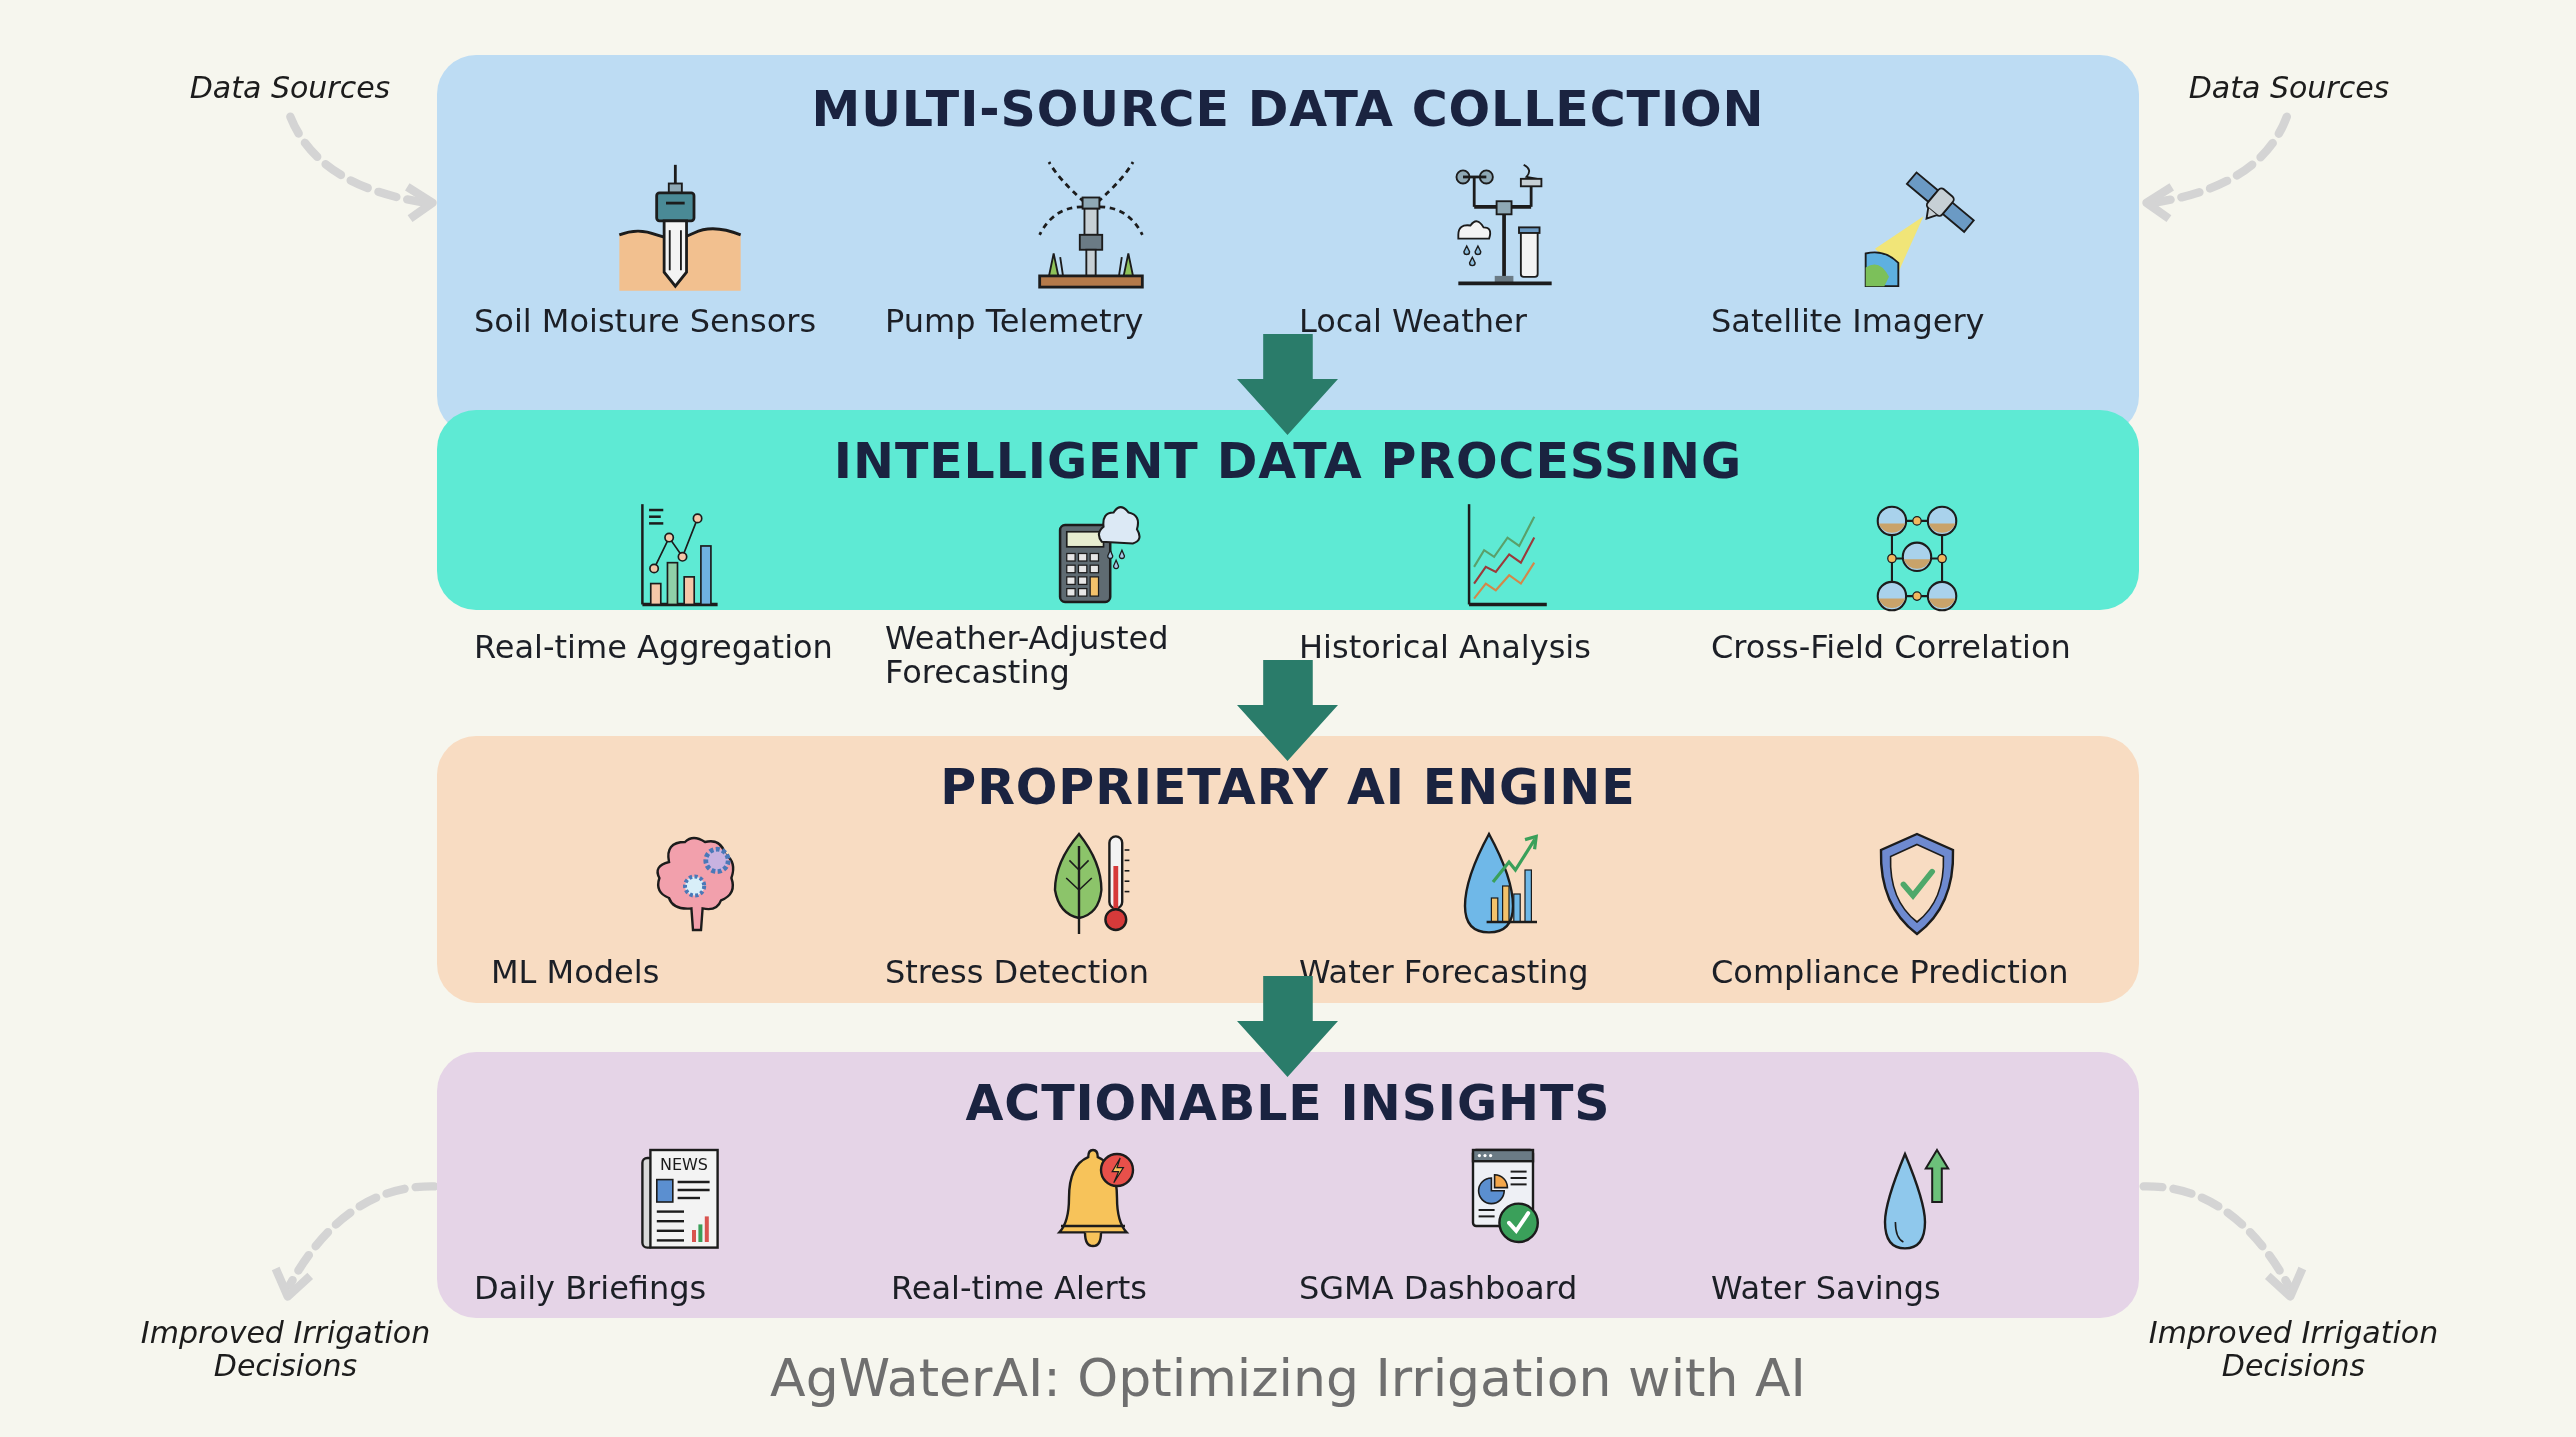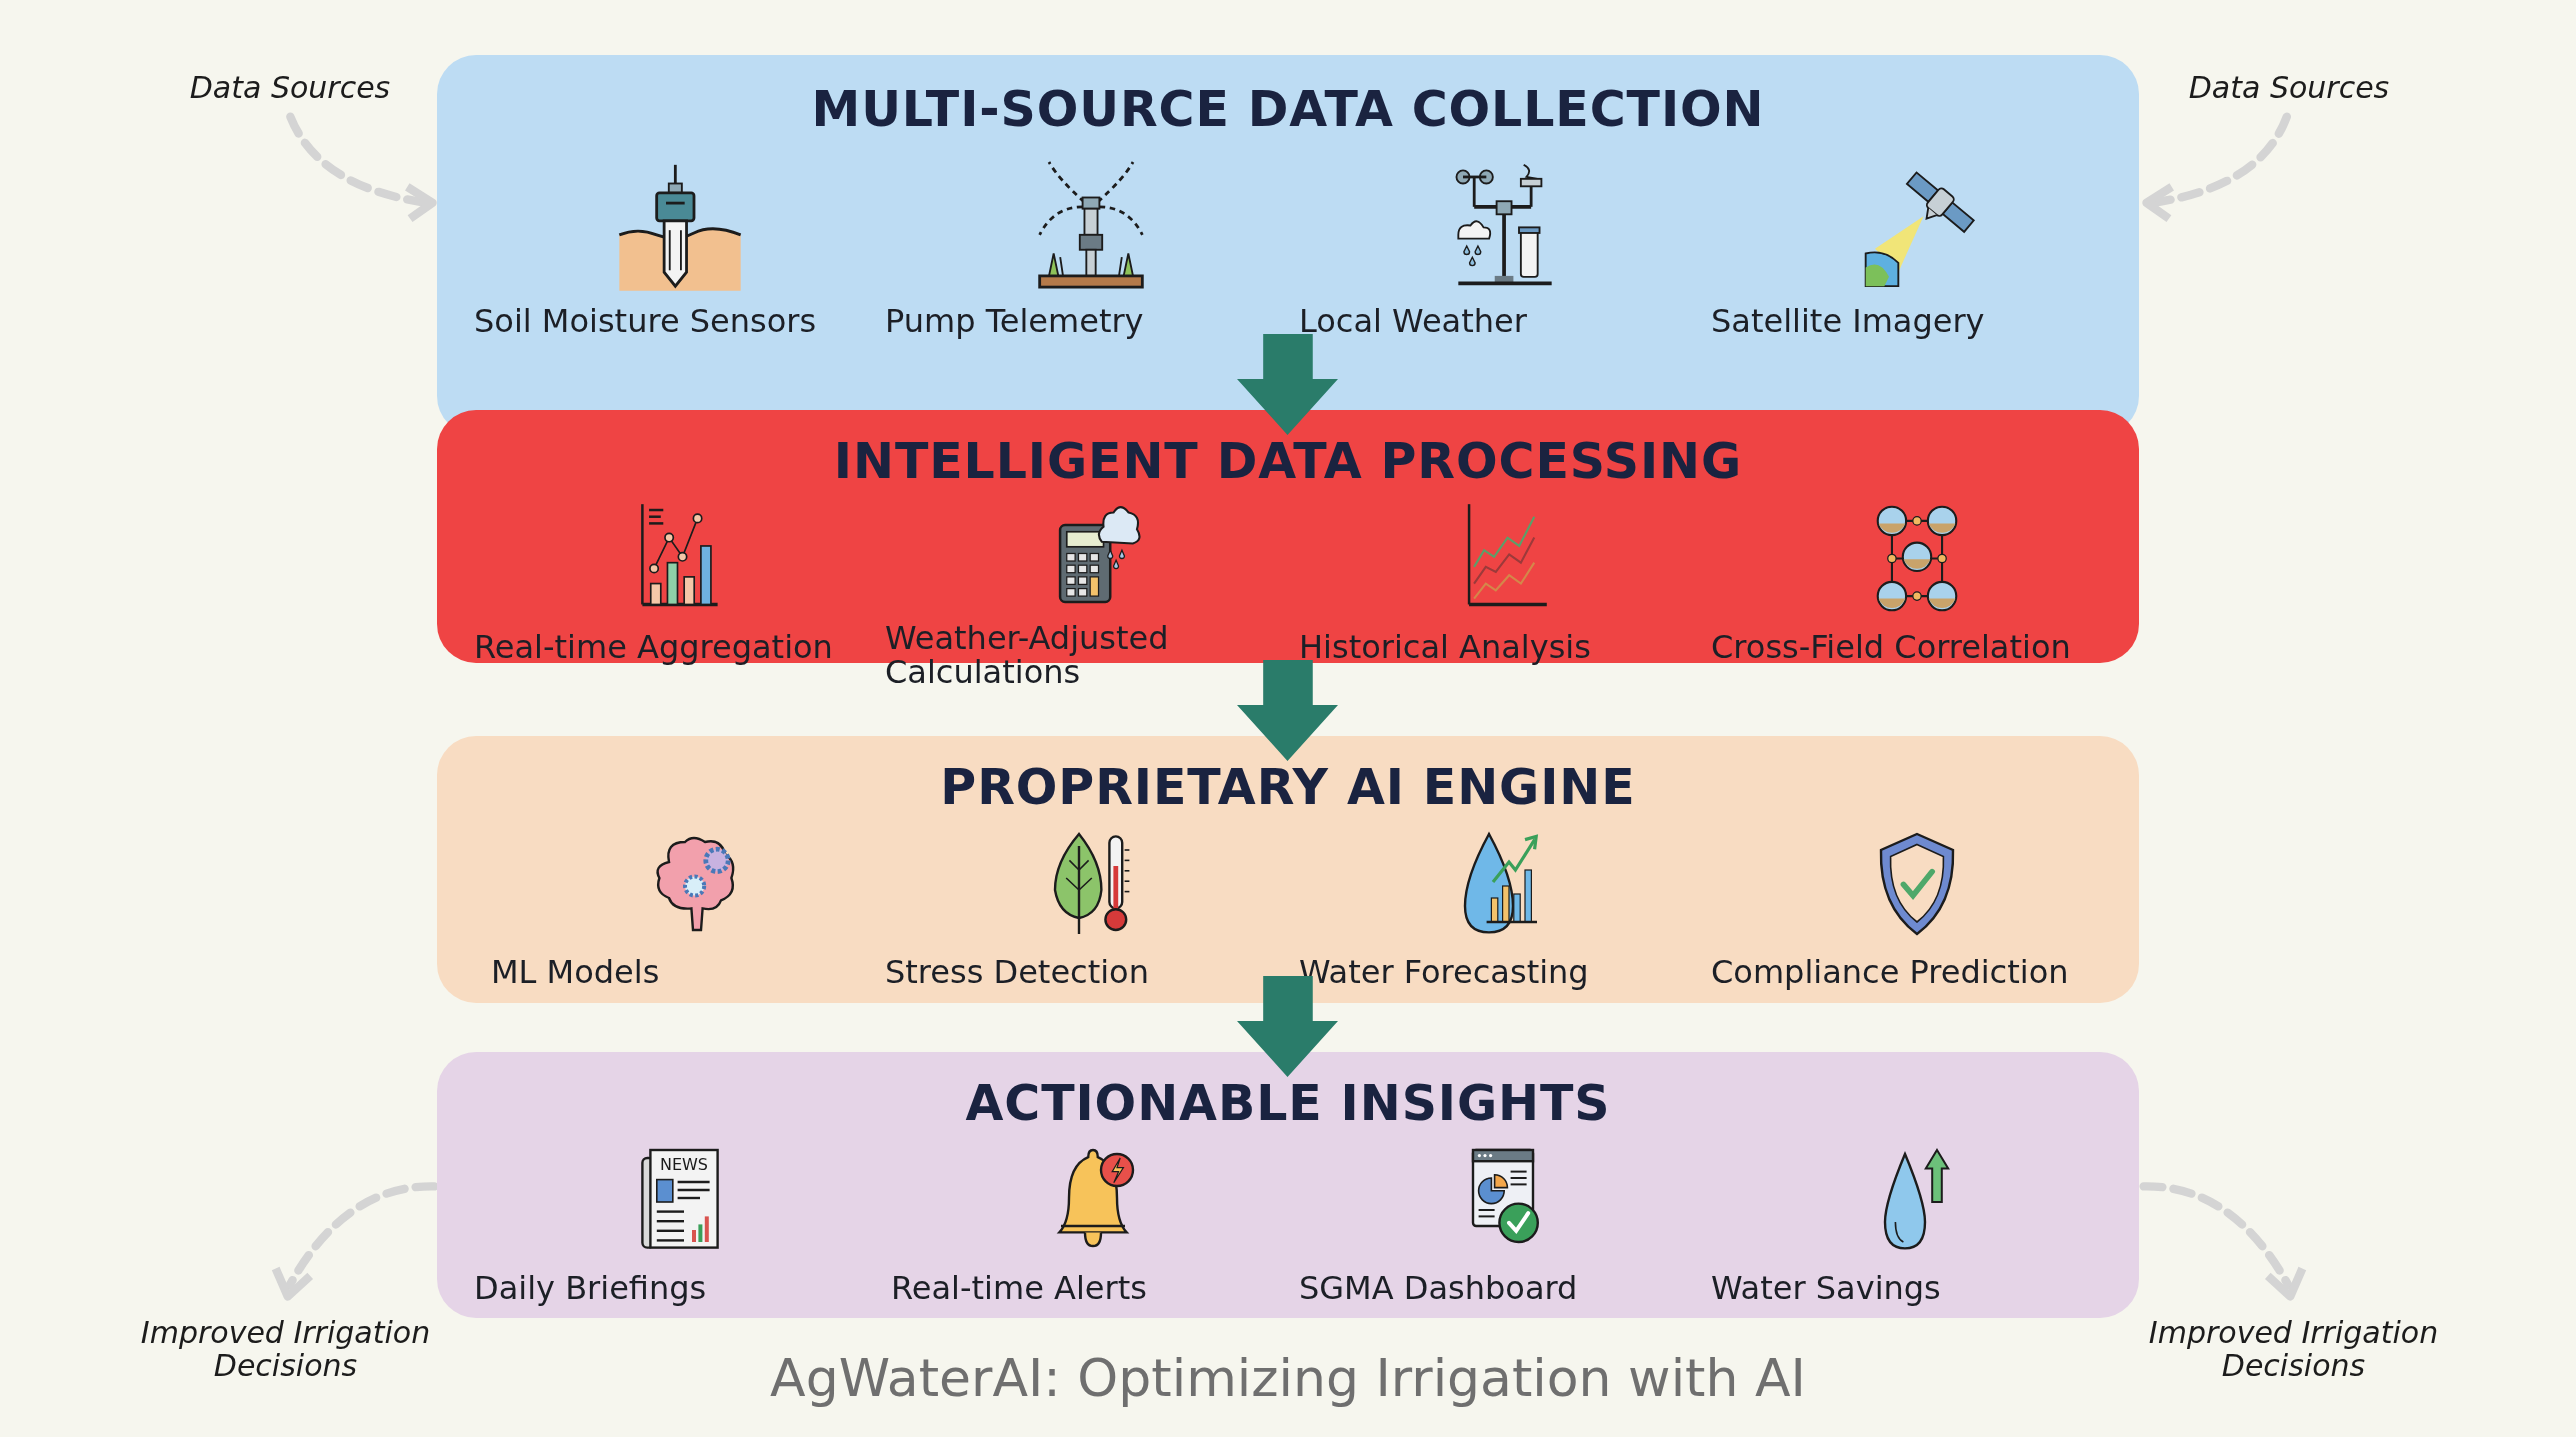--- a/index.html
+++ b/index.html
@@ -102,21 +102,21 @@
         <rect x="60" y="37" width="30" height="16" fill="#6b9ac4" stroke="#1c1c1c" stroke-width="2"></rect>
         <rect x="110" y="37" width="30" height="16" fill="#6b9ac4" stroke="#1c1c1c" stroke-width="2"></rect>
         <rect x="90" y="32" width="20" height="26" rx="4" fill="#c7d0d5" stroke="#1c1c1c" stroke-width="2"></rect>
         <path d="M94 58 L100 68 L106 58" fill="#c7d0d5" stroke="#1c1c1c" stroke-width="2"></path>
       </g>
     </svg>
     <div class="label">Satellite Imagery</div>
   </div>
 </div>
 
-<div class="stage" style="top:410px; height:253px; background:#ef4444;">
+<div class="stage" style="top:410px; height:200px; background:#5eead4;">
   <div class="stage-title" style="top:22.5px;">INTELLIGENT DATA PROCESSING</div>
   <div class="item" style="left:243px; top:90px;">
     <svg class="icon" viewBox="0 0 150 140" style="height:117px">
       <line x1="30" y1="5" x2="30" y2="125" stroke="#1c1c1c" stroke-width="3"></line>
       <line x1="30" y1="125" x2="120" y2="125" stroke="#1c1c1c" stroke-width="4"></line>
       <line x1="38" y1="12" x2="55" y2="12" stroke="#1c1c1c" stroke-width="3"></line>
       <line x1="38" y1="20" x2="52" y2="20" stroke="#1c1c1c" stroke-width="3"></line>
       <line x1="38" y1="28" x2="55" y2="28" stroke="#1c1c1c" stroke-width="3"></line>
       <rect x="40" y="100" width="12" height="25" fill="#f5c7a8" stroke="#1c1c1c" stroke-width="2"></rect>
       <rect x="60" y="75" width="12" height="50" fill="#8fd0a8" stroke="#1c1c1c" stroke-width="2"></rect>
@@ -144,21 +144,21 @@
         <rect x="46" y="92" width="10" height="9"></rect>
           <rect x="60" y="92" width="10" height="9"></rect>
         <rect x="46" y="106" width="10" height="9"></rect>
           <rect x="60" y="106" width="10" height="9"></rect>
       </g>
       <rect x="74" y="92" width="10" height="23" fill="#f3c26b" stroke="#1c1c1c" stroke-width="1.5"></rect>
       <path d="M88 50 Q80 40 90 32 Q88 15 102 15 Q110 2 120 15 Q135 18 130 35 Q138 48 125 52 Z" fill="#dce9f5" stroke="#1c1c1c" stroke-width="2.5"></path>
       <path d="M98 60 l-3 7 a3 3 0 0 0 6 0 Z M112 60 l-3 7 a3 3 0 0 0 6 0 Z M105 72 l-3 7 a3 3 0 0 0 6 0 Z" fill="#a6c8e6" stroke="#1c1c1c" stroke-width="1.5"></path>
     </svg>
     <div class="label" style="margin-top:3.7px">Weather-Adjusted
-Calculations</div>
+Forecasting</div>
   </div>
   <div class="item" style="left:1068px; top:90px;">
     <svg class="icon" viewBox="0 0 150 140" style="height:117px">
       <line x1="32" y1="5" x2="32" y2="125" stroke="#1c1c1c" stroke-width="3"></line>
       <line x1="32" y1="125" x2="125" y2="125" stroke="#1c1c1c" stroke-width="4"></line>
       <polyline points="38,80 50,60 62,68 78,45 92,55 110,20" fill="none" stroke="#5aa06a" stroke-width="2.5"></polyline>
       <polyline points="38,100 52,80 64,86 80,65 94,75 110,45" fill="none" stroke="#9c3a3a" stroke-width="2.5"></polyline>
       <polyline points="38,118 52,100 64,108 80,90 94,100 110,75" fill="none" stroke="#d4874a" stroke-width="2.5"></polyline>
     </svg>
     <div class="label">Historical Analysis</div>

